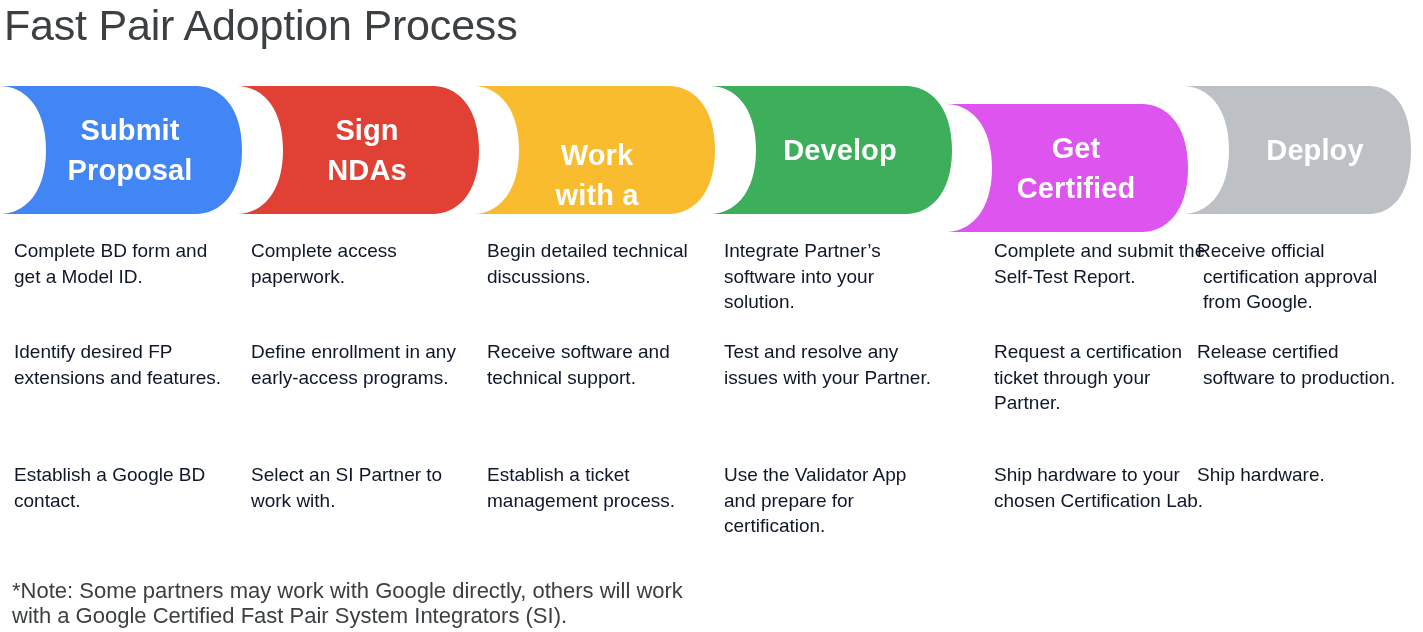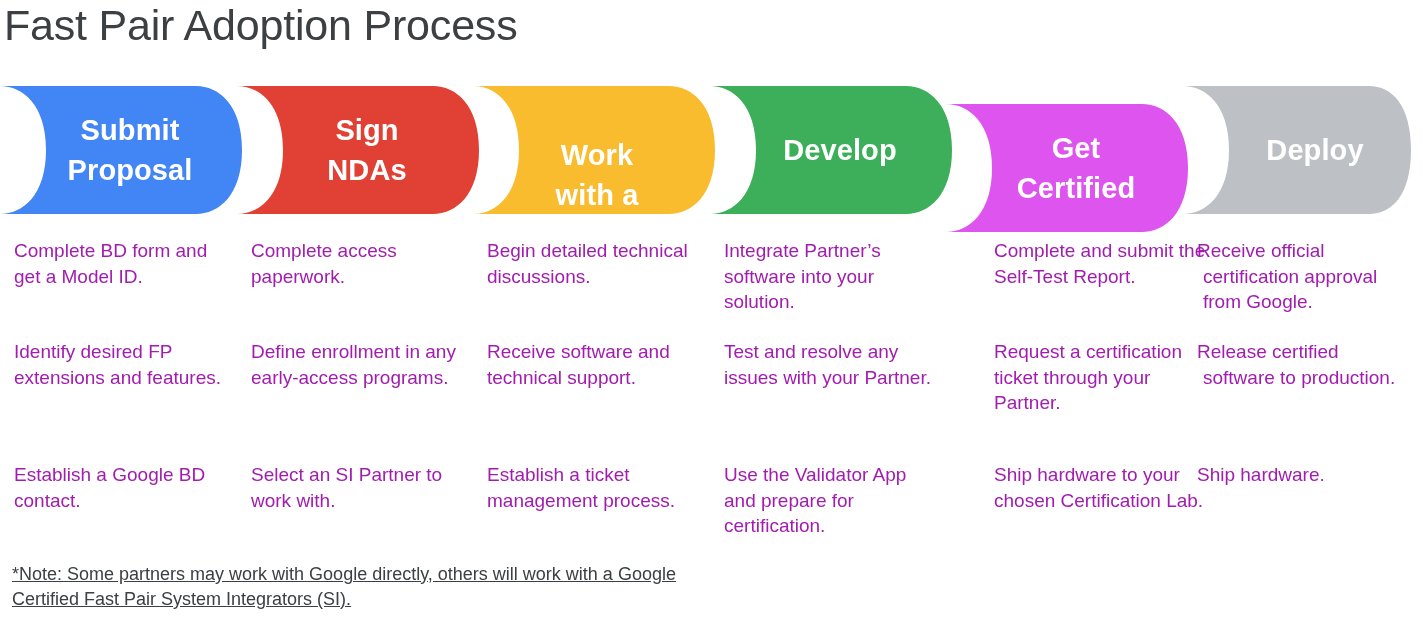--- a/index.html
+++ b/index.html
@@ -79,45 +79,44 @@
   }
   .grid-row.r0 { top: 0px; }
   .grid-row.r1 { top: 101px; }
   .grid-row.r2 { top: 224px; }
 
   .cell {
     position: absolute;
     top: 0;
     font-size: 19px;
     line-height: 25.5px;
-    color: #a21caf;
+    color: #0f172a;
     font-weight: 400;
   }
 
   
   .c0 { left: 14px;   width: 218px; }
   .c1 { left: 251px;  width: 216px; }
   .c2 { left: 487px;  width: 220px; }
   .c3 { left: 724px;  width: 212px; }
   .c4 { left: 961px;  width: 216px; margin-left: 33px; }
   .c5 { left: 1197px; width: 212px; }
 
   
   .c5 { text-indent: -6px; padding-left: 6px; }
 
   
   .footnote {
     position: absolute;
     left: 12px;
-    top: 562px;
+    top: 578px;
     width: 700px;
-    font-size: 18px;
+    font-size: 22px;
     line-height: 25px;
     color: #3c4043;
-    text-decoration: underline;
   }
 </style>
 </head>
 <body>
 
 <div class="page-title">Fast Pair Adoption Process</div>
 
 <div class="banner-row">
 
   <div class="banner" style="left: 0px; width: 242px;">

